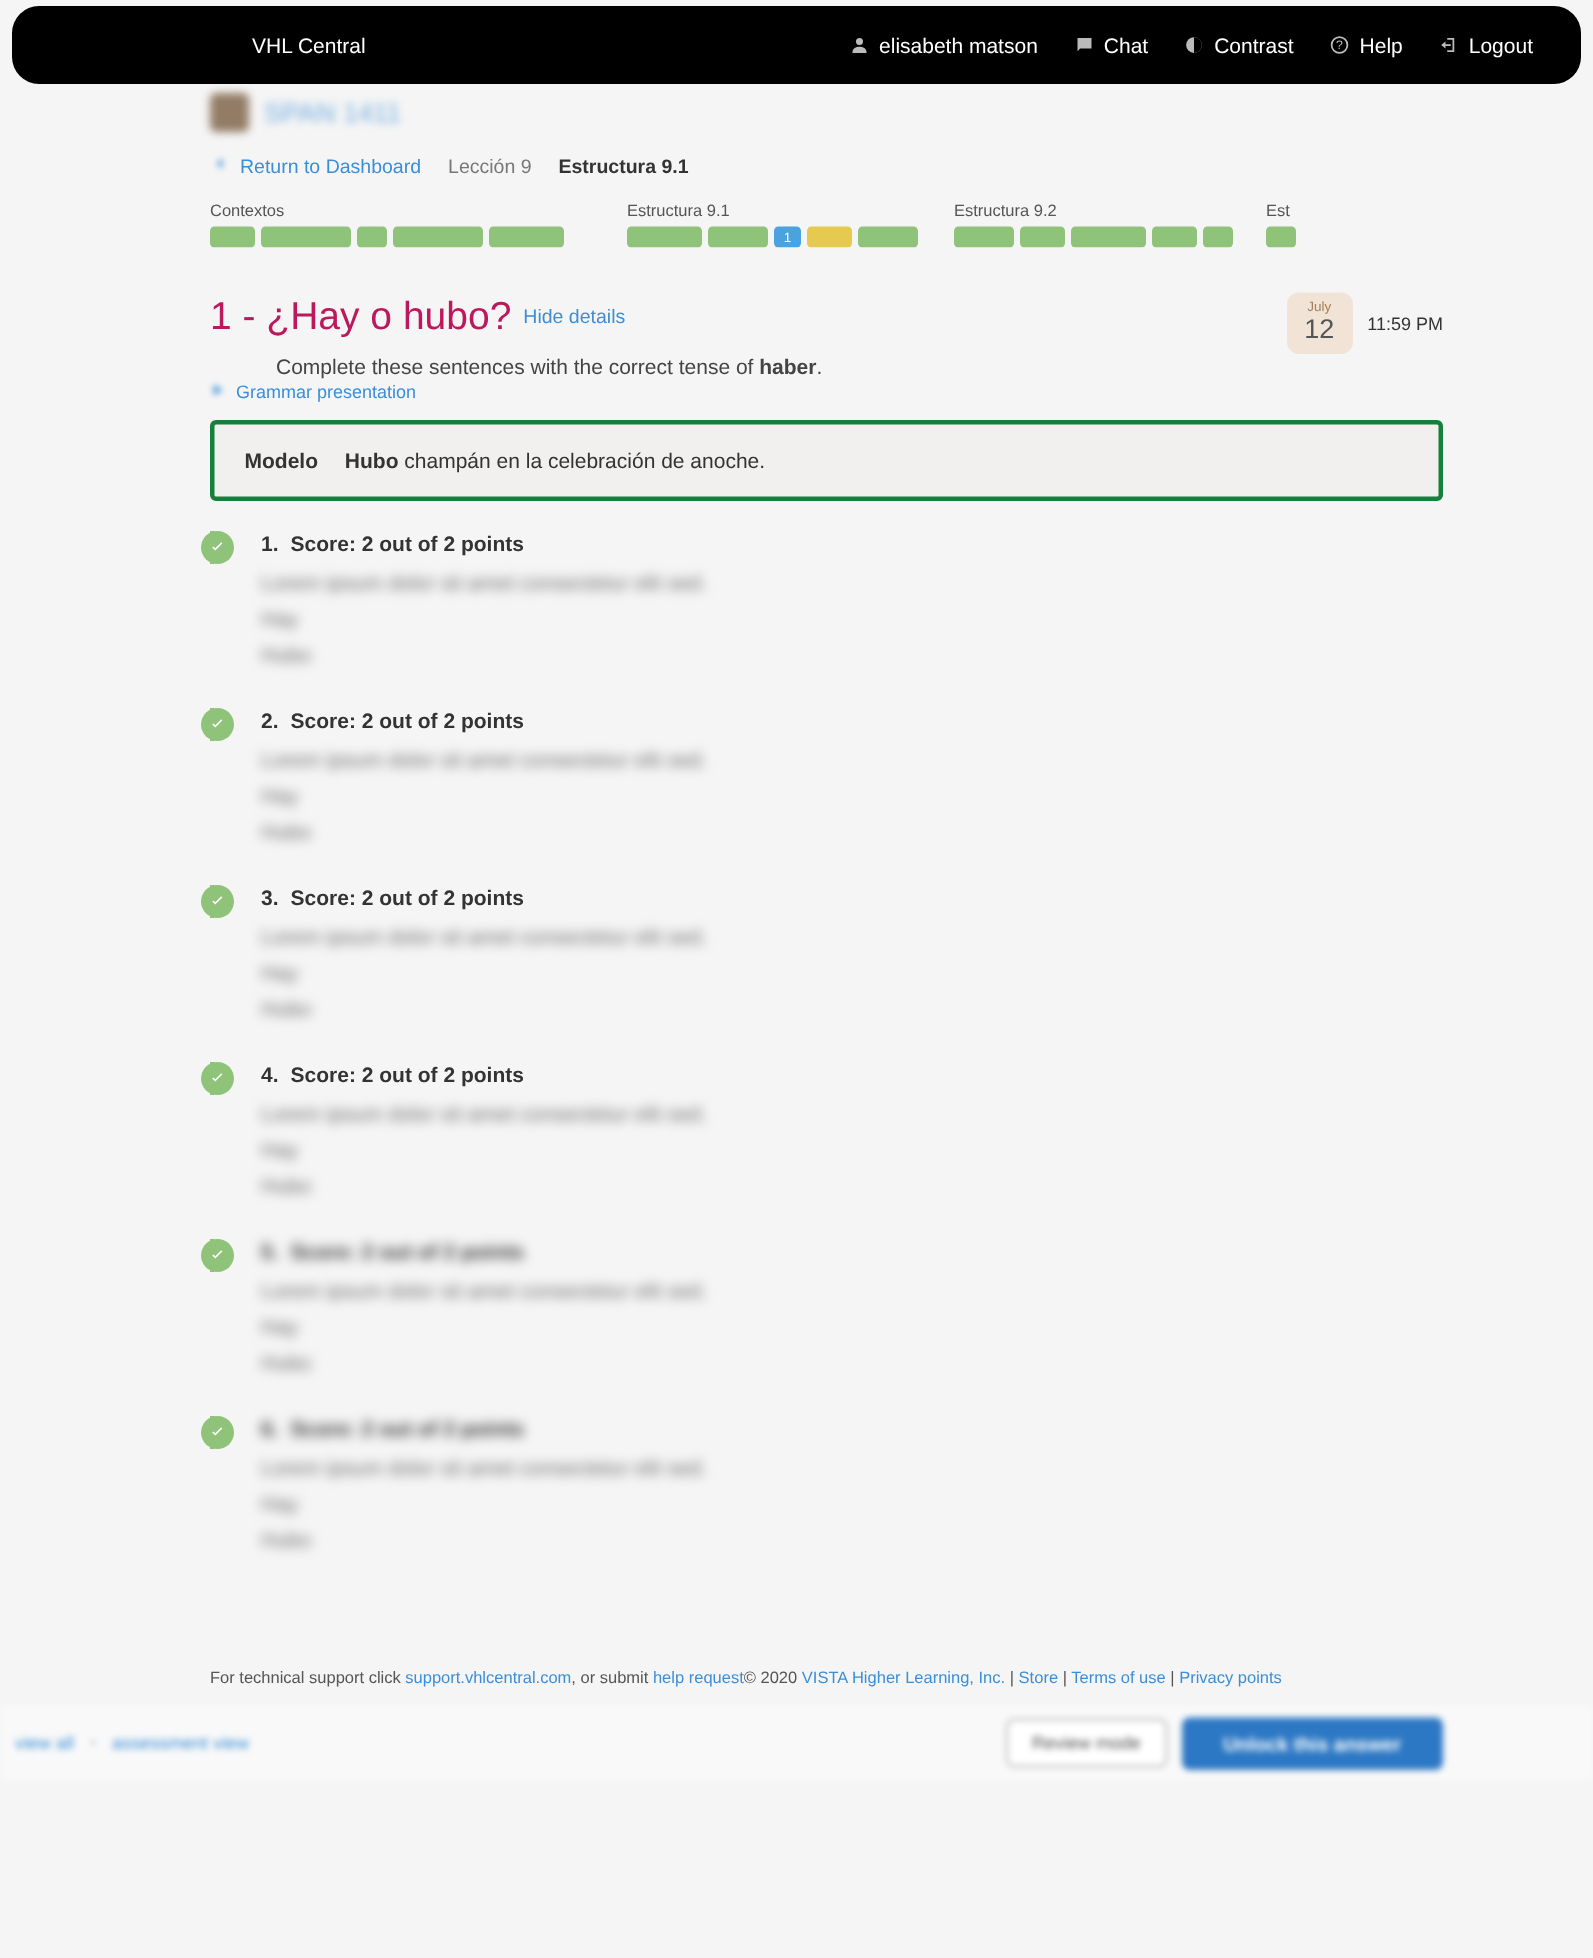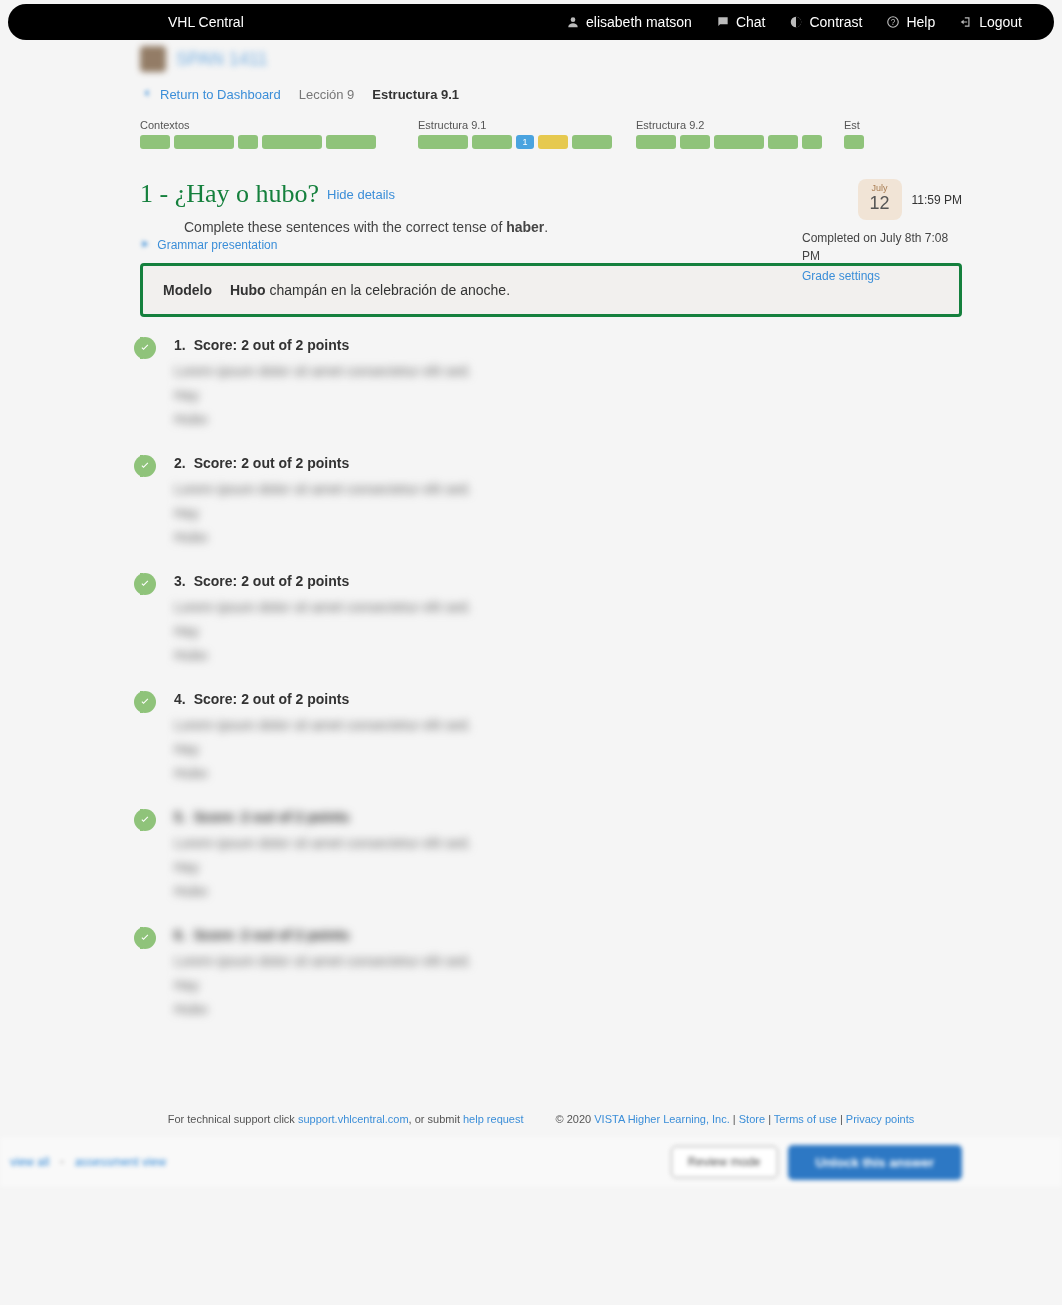--- a/index.html
+++ b/index.html
@@ -7,21 +7,21 @@
     font-family: "Segoe UI", Arial, sans-serif;
     background: #f5f5f5;
     width: 1062px;
     height: 1305px;
     position: relative;
     overflow: hidden;
   }
   .topbar {
     background: #000;
     color: #fff;
-    height: 36px;
+    height: 52px;
     border-radius: 18px;
     margin: 4px 8px 0 8px;
     display: flex;
     align-items: center;
     padding: 0 20px 0 160px;
     font-size: 14px;
     position: relative;
   }
   .brand { flex: 0 0 auto; }
   .topbar .spacer { flex: 1; }
@@ -86,21 +86,21 @@
   }
 
   .activity {
     margin-top: 30px;
     position: relative;
   }
   .activity-head {
     display: flex; align-items: flex-start;
   }
   .activity-title {
-    font-size: 26px; color: #15803d; font-weight: 400; font-family: Liberation Serif, serif;
+    font-size: 26px; color: #be185d; font-weight: 400;
   }
   .hide-details {
     color: #3b8ed8; font-size: 13px; margin-left: 8px;
     align-self: center;
   }
   .instructions {
     font-size: 14px; color: #444; margin-top: 10px; margin-left: 44px;
   }
   .instructions b { font-weight: 700; }
 
@@ -166,21 +166,21 @@
     color: #6b6b6b; font-size: 14px;
     filter: blur(4px);
     user-select: none;
   }
   .q-line { margin-bottom: 8px; }
   .q-block.blurred-head .q-head-text { filter: blur(4px); }
 
   .footer {
     position: absolute; left: 140px; right: 120px; bottom: 180px;
     font-size: 11px; color: #555;
-    display: flex; justify-content: center; gap: 32px;
+    display: flex; justify-content: flex-start;
   }
   .footer a { color: #3b8ed8; }
 
   .hero-banner {
     position: absolute; left: 0; right: 0; bottom: 120px;
     height: 36px;
     display: flex; justify-content: flex-end; align-items: center;
     padding-right: 110px;
     color: #3b8ed8; font-size: 11px;
     filter: blur(2px);
@@ -336,24 +336,20 @@
     </div>
 
     <div class="due-box">
       <div class="due-date">
         <div class="mon">July</div>
         <div class="day">12</div>
       </div>
       <span class="due-time">11:59 PM</span>
     </div>
 
-    <div class="completion">
-      <span>Completed on July 8th 7:08 PM</span>
-      <a>Grade settings</a>
-    </div>
 
     <a class="grammar-link">
       <span style="filter:blur(2px);margin-right:4px;">
         <svg width="10" height="10" viewBox="0 0 24 24">
             <path fill="#3b8ed8" d="M6 4l14 8-14 8z"></path>
           </svg>
       </span>
       <span>Grammar presentation</span>
     </a>
 

